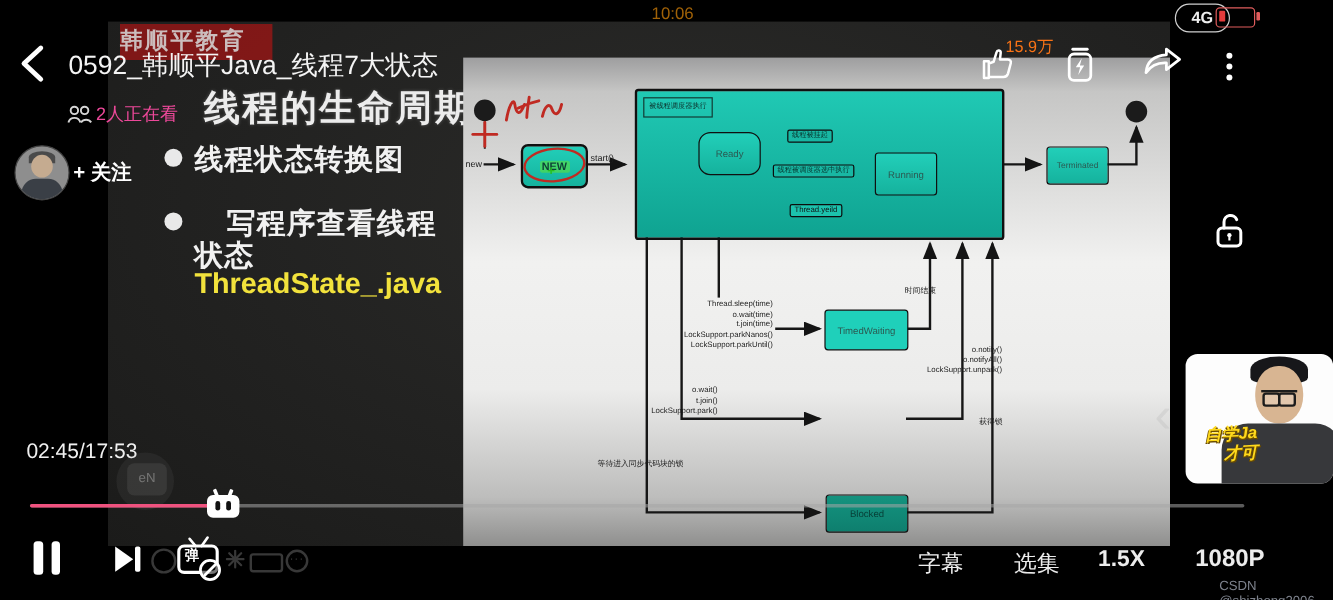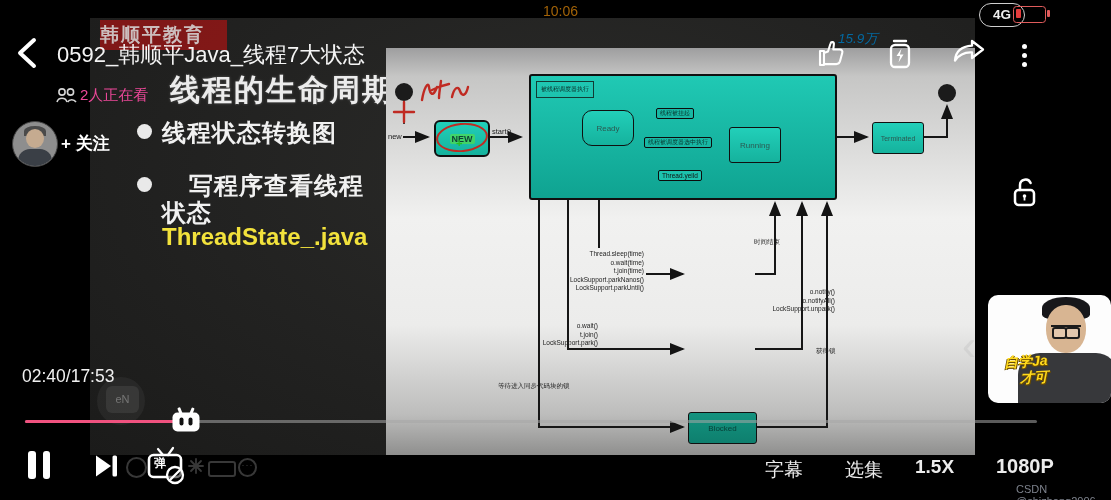--- a/index.html
+++ b/index.html
@@ -32,21 +32,21 @@
   .battery{left:1013px;top:6px;width:31px;height:15px;border:1.5px solid #e05c5c;border-radius:3.5px;}
   .battery::after{content:"";position:absolute;right:-5px;top:3px;width:3px;height:7px;background:#e05c5c;border-radius:1px;}
   .battery-fill{position:absolute;left:2px;top:2px;width:5px;height:9px;background:#e43c3c;border-radius:1px;}
   .vtitle{left:57px;top:40px;font-size:22px;color:#f4f4f4;}
   .watch-text{left:80px;top:86px;font-size:15px;color:#ec4899;}
   .follow{left:61px;top:132px;font-size:17px;color:#fff;font-weight:bold;}
   .avatar{left:12px;top:121px;width:44px;height:44px;border-radius:50%;background:#8e8e8e;overflow:hidden;border:1px solid #444;}
   .avatar .head{position:absolute;left:13px;top:7px;width:18px;height:19px;border-radius:50%;background:#c5ab90;}
   .avatar .hair{position:absolute;left:11px;top:4px;width:22px;height:10px;border-radius:50% 50% 0 0;background:#4a4a4a;}
   .avatar .body{position:absolute;left:5px;top:27px;width:34px;height:20px;border-radius:12px 12px 0 0;background:#3a3f46;}
-  .like-count{left:838px;top:30px;font-size:13.5px;color:#0369a1;font-style:italic;}
+  .like-count{left:838px;top:30px;font-size:13.5px;color:#f97316;}
   .kebab span{display:block;width:5px;height:5px;border-radius:50%;background:#fff;margin:4px auto;}
   .pip{left:988px;top:295px;width:123px;height:108px;background:#fdfdfd;border-radius:10px;overflow:hidden;}
   .pip .head{position:absolute;left:58px;top:10px;width:40px;height:48px;border-radius:48%;background:#d8b592;}
   .pip .hair{position:absolute;left:54px;top:2px;width:48px;height:22px;border-radius:50% 50% 20% 20%;background:#17171a;}
   .pip .glasses{position:absolute;left:63px;top:30px;width:30px;height:9px;border-top:2px solid #1c1c1c;}
   .pip .glasses::before,.pip .glasses::after{content:"";position:absolute;top:0;width:11px;height:8px;border:2px solid #1c1c1c;border-radius:3px;background:rgba(255,255,255,.25);}
   .pip .glasses::before{left:1px}.pip .glasses::after{right:1px}
   .pip .body{position:absolute;left:30px;top:58px;width:100px;height:60px;border-radius:22px 22px 0 0;background:#37383b;}
   .pip-text{position:absolute;font-size:14px;font-weight:900;font-style:italic;color:#ffd91c;
     text-shadow:1px 1px 0 #6b4d00, -1px 1px 0 #6b4d00;transform:rotate(-3deg);}
@@ -130,20 +130,21 @@
   <div class="dlabel" style="left:106px;top:79px;font-size:7.5px;">start()</div>
 
   <div class="tealbox" style="left:196px;top:62px;width:50px;height:34px;border-radius:10px;">Ready</div>
   <div class="tealbox" style="left:343px;top:79px;width:50px;height:34px;">Running</div>
   <div class="tealbox" style="left:486px;top:74px;width:50px;height:30px;font-size:7px;">Terminated</div>
 
   <div class="edge-label" style="left:270px;top:60px;">线程被挂起</div>
   <div class="edge-label" style="left:258px;top:89px;">线程被调度器选中执行</div>
   <div class="edge-label" style="left:272px;top:122px;background:#1cc2ad;color:#111;font-size:6.5px;">Thread.yeild</div>
 
+  <div class="tealbox" style="left:301px;top:210px;width:68px;height:32px;background:#1fd0ba;">TimedWaiting</div>
   <div class="tealbox" style="left:302px;top:364px;width:67px;height:30px;background:linear-gradient(180deg,#14937f,#0e7f6e);color:#073f37;">Blocked</div>
 
   <div class="tiny" style="right:331px;top:202px;text-align:right;">
     <div>Thread.sleep(time)</div>
     <div>o.wait(time)</div>
     <div>t.join(time)</div>
     <div>LockSupport.parkNanos()</div>
     <div>LockSupport.parkUntil()</div>
   </div>
   <div class="tiny" style="right:377px;top:274px;text-align:right;">
@@ -221,21 +222,21 @@
 
 <div class="abs pip">
   <div class="hair"></div>
   <div class="head"></div>
   <div class="glasses"></div>
   <div class="body"></div>
   <div class="pip-text" style="left:16px;top:58px;">自学Ja</div>
   <div class="pip-text" style="left:32px;top:74px;">才可</div>
 </div>
 
-<div class="abs cur-time">02:40/17:53</div>
+<div class="abs cur-time">02:45/17:53</div>
 
 <div class="abs en-halo"></div>
 <div class="abs en-badge">eN</div>
 
 <div class="abs track">
   <div class="fill" style="width: 15.9%;"></div>
   <div class="tvhandle" style="left: 15.9%;">
     <div class="antenna" style="left:6px;transform:rotate(-22deg);"></div>
     <div class="antenna" style="right:6px;transform:rotate(22deg);"></div>
   </div>

